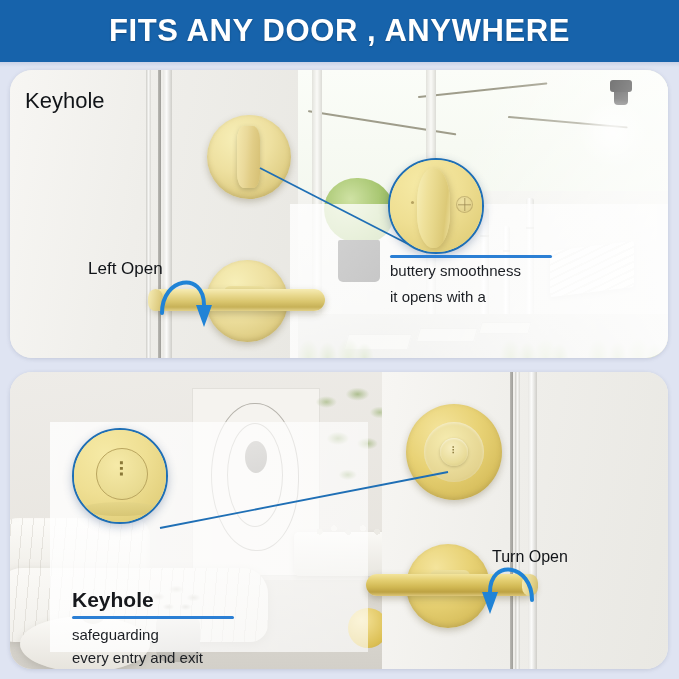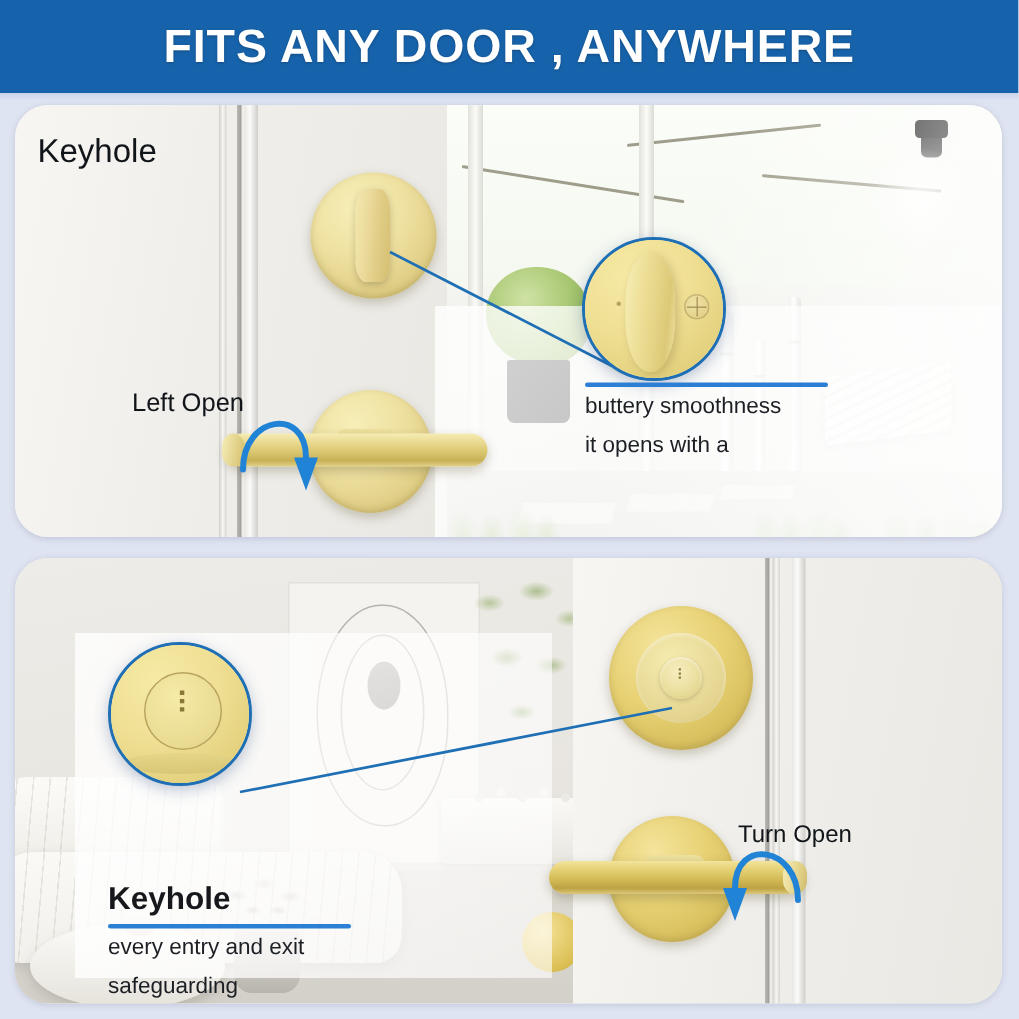--- a/index.html
+++ b/index.html
@@ -494,18 +494,18 @@
     <svg class="arrow-svg" style="left:470px; top:170px; width:70px; height:80px;">
       <path d="M52,58 C52,22 10,16 10,50" fill="none" stroke="#2083d6" stroke-width="4" stroke-linecap="round"></path>
       <polygon points="10,72 2,50 18,50" fill="#2083d6"></polygon>
     </svg>
 
     <div class="flat-label" style="left:482px; top:176px; font-size:16px;">Turn Open</div>
 
     <div class="callout" style="left:62px; top:170px; width:260px;margin-top:47px;">
       <h3>Keyhole</h3>
       <div class="rule" style="width:162px;"></div>
+      <p>safeguarding</p>
       <p style="margin-top:2px;">every entry and exit</p>
-      <p>safeguarding</p>
     </div>
   </div>
 
 </div>
 
 </body></html>

